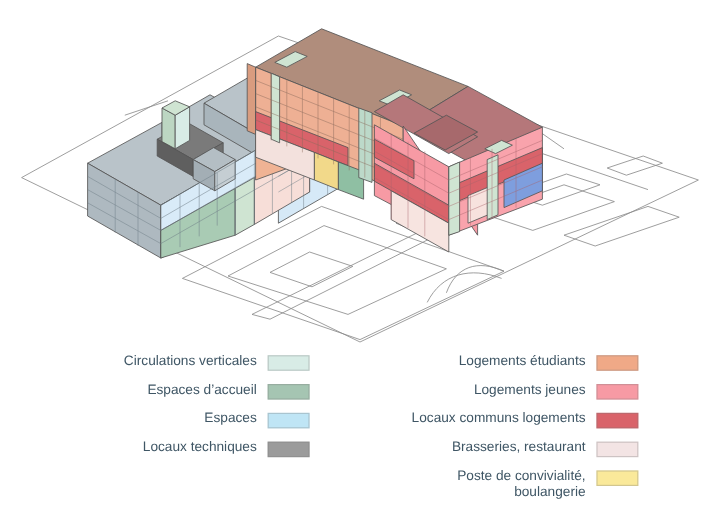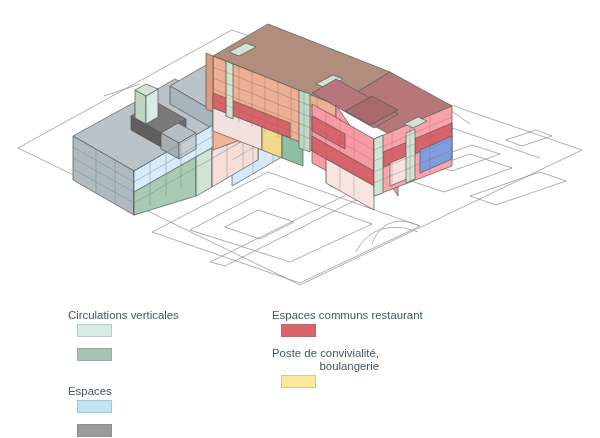--- a/index.html
+++ b/index.html
@@ -11,22 +11,22 @@
   #stage{position:relative;width:600px;height:438px;}
   #axono{position:absolute;left:0;top:0;width:600px;height:290px;}
   #legend{
     position:absolute;left:0;top:294px;width:600px;height:126px;
     display:flex;flex-direction:row;justify-content:center;align-items:flex-start;
   }
   .legend-col{display:flex;flex-direction:column;}
   .legend-col.left{width:190px;margin-right:14px;}
   .legend-col.right{width:260px;}
   .legend-row{
-    display:flex;flex-direction:column;align-items:flex-start;
-    height:24px;margin-top:14px;
+    display:flex;align-items:flex-start;
+    justify-content:flex-end;height:24px;
   }
   .legend-label{
     font-size:11.4px;color:#3f5665;text-align:right;
     line-height:13px;padding-top:1px;white-space:pre-line;
   }
   .swatch{
     width:33px;height:11px;margin-left:9px;margin-top:2px;flex:0 0 auto;
     border:0.6px solid rgba(120,120,120,.30);
   }
 </style>
@@ -211,35 +211,49 @@
   </svg>
 
   <div id="legend">
 
     <div class="legend-col left">
       <div class="legend-row">
         <span class="legend-label">Circulations verticales</span>
         <span class="swatch" style="background:#d8ece6"></span>
       </div>
       <div class="legend-row">
+        <span class="legend-label">Espaces d’accueil</span>
         <span class="swatch" style="background:#a5c5b2"></span>
       </div>
       <div class="legend-row">
         <span class="legend-label">Espaces</span>
         <span class="swatch" style="background:#bfe5f5"></span>
       </div>
       <div class="legend-row">
+        <span class="legend-label">Locaux techniques</span>
         <span class="swatch" style="background:#9b9b9b"></span>
       </div>
     </div>
 
     <div class="legend-col right">
       <div class="legend-row">
-        <span class="legend-label">Espaces communs restaurant</span>
+        <span class="legend-label">Logements étudiants</span>
+        <span class="swatch" style="background:#f0a987"></span>
+      </div>
+      <div class="legend-row">
+        <span class="legend-label">Logements jeunes</span>
+        <span class="swatch" style="background:#f79aa4"></span>
+      </div>
+      <div class="legend-row">
+        <span class="legend-label">Locaux communs logements</span>
         <span class="swatch" style="background:#d9636a"></span>
+      </div>
+      <div class="legend-row">
+        <span class="legend-label">Brasseries, restaurant</span>
+        <span class="swatch" style="background:#f3e4e4"></span>
       </div>
       <div class="legend-row">
         <span class="legend-label">Poste de convivialité,
 boulangerie</span>
         <span class="swatch" style="background:#fae99a"></span>
       </div>
     </div>
 
   </div>
 </div>

